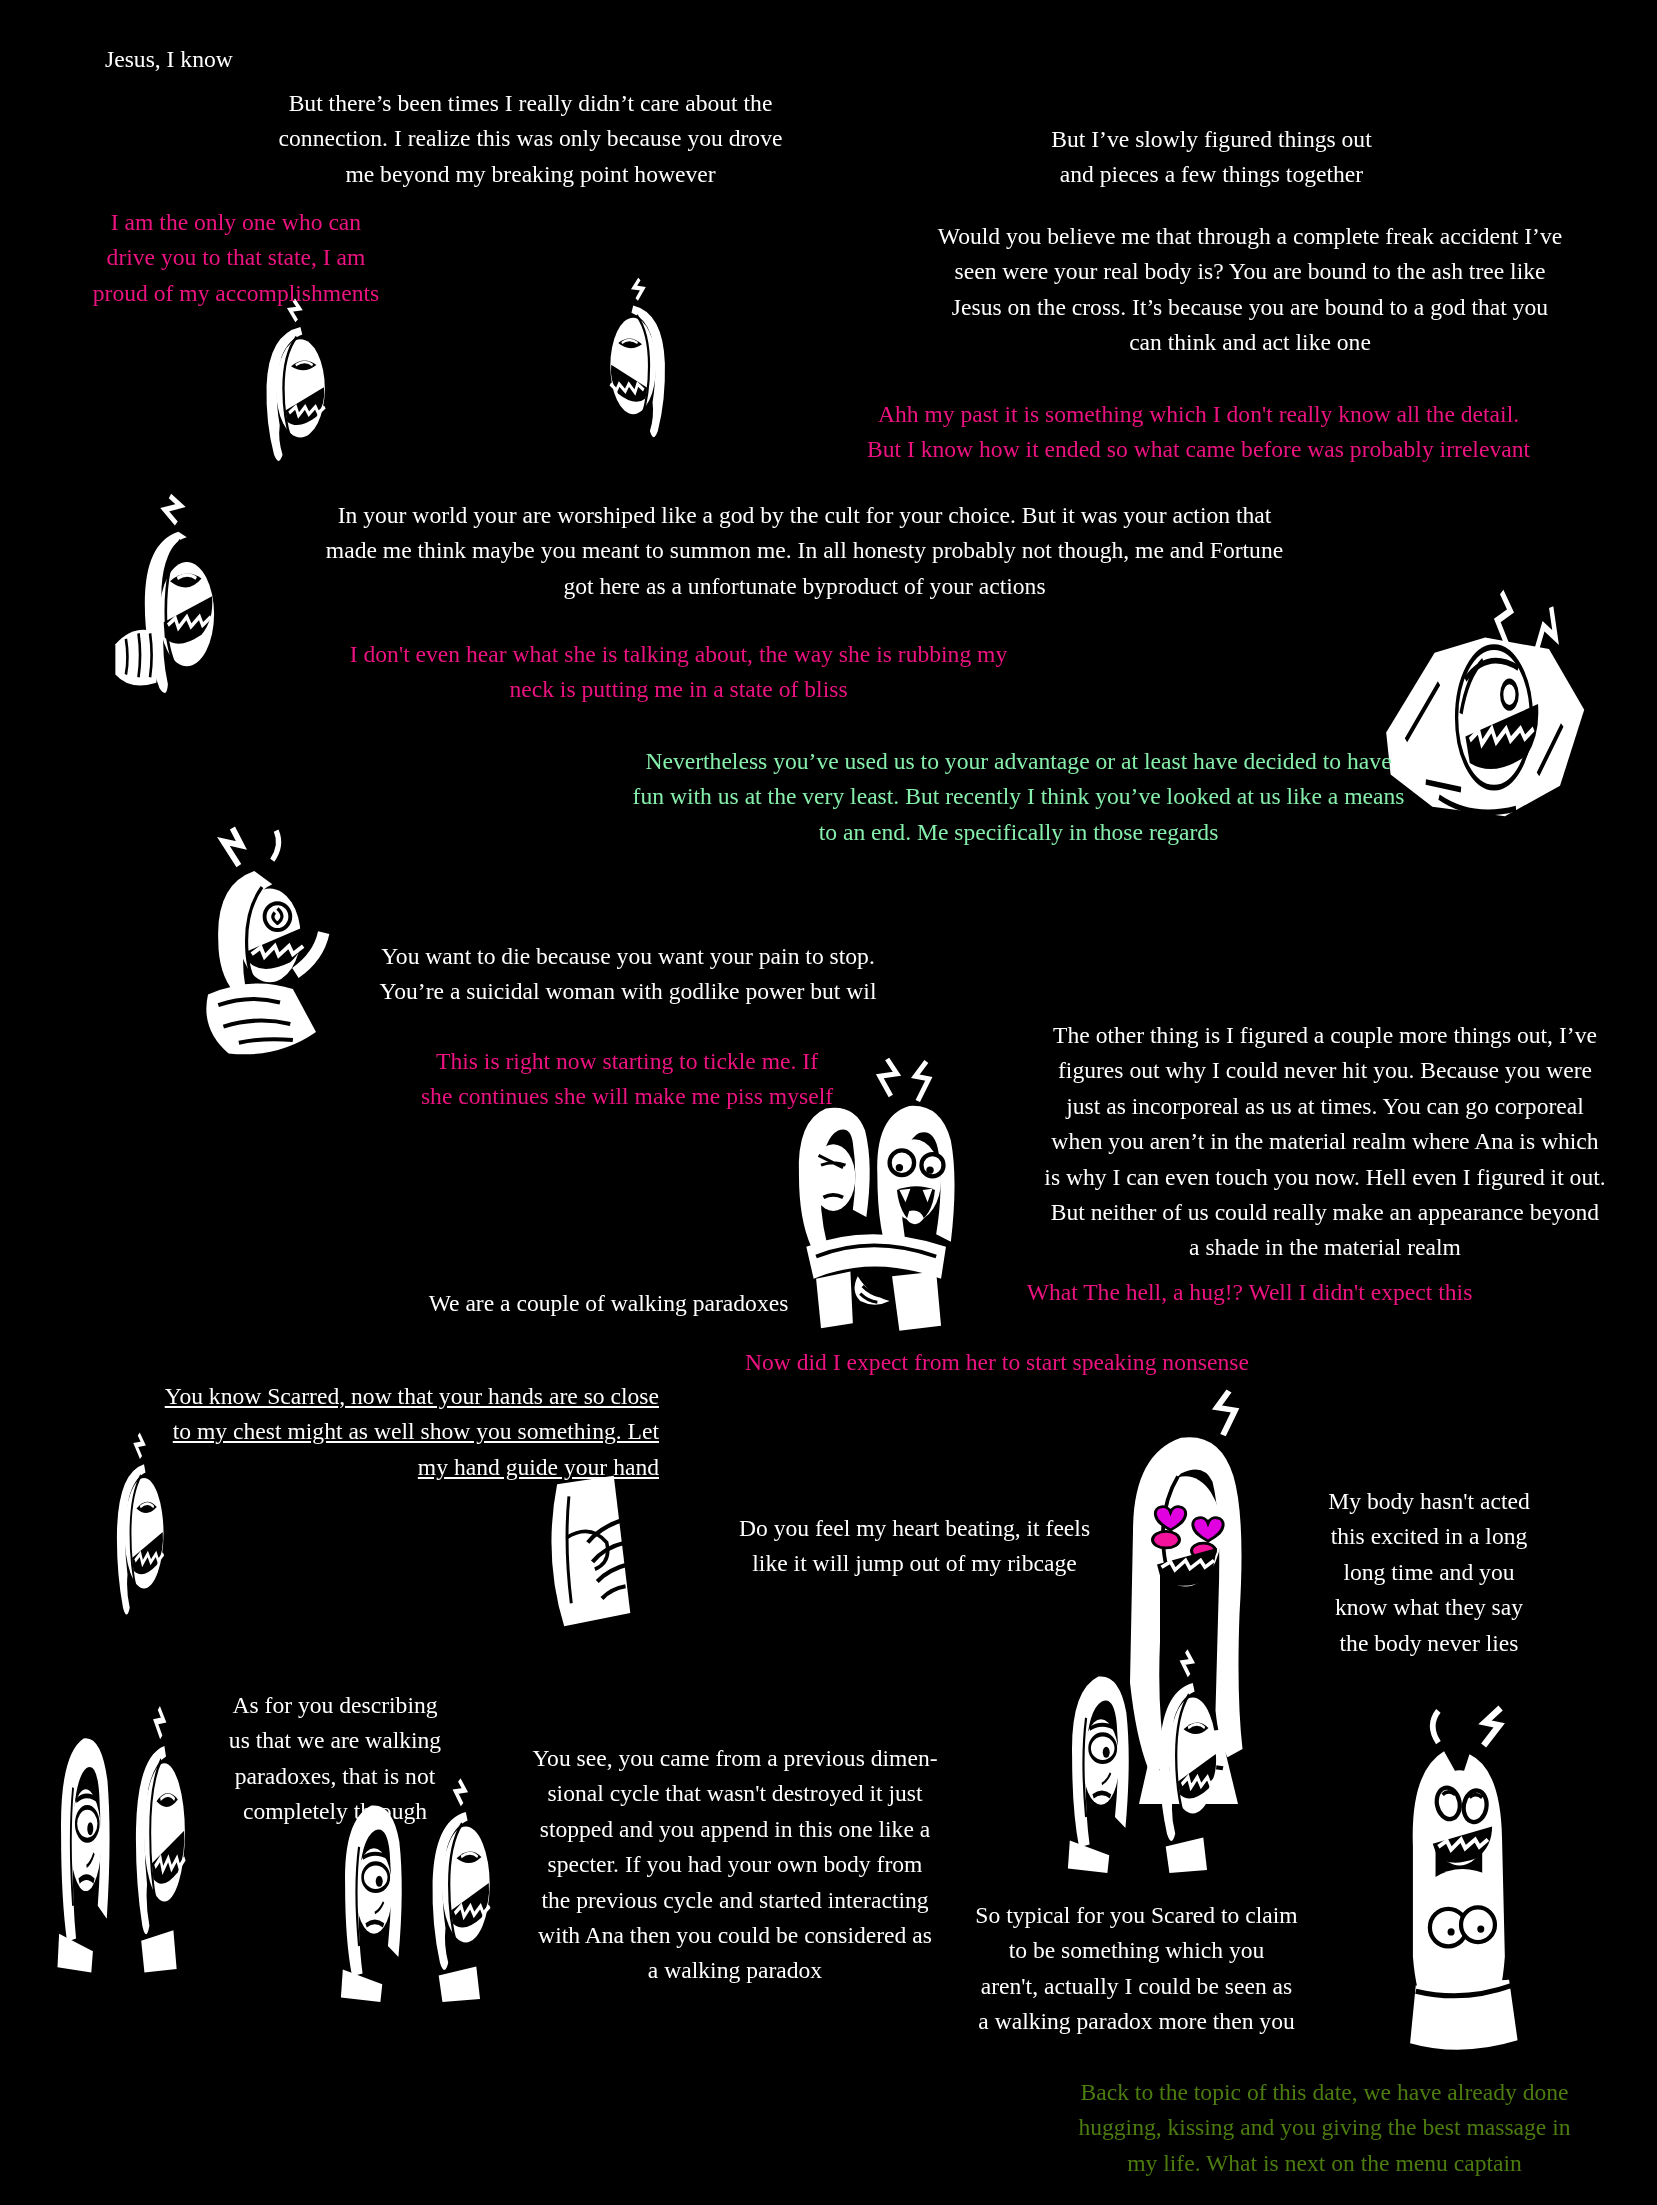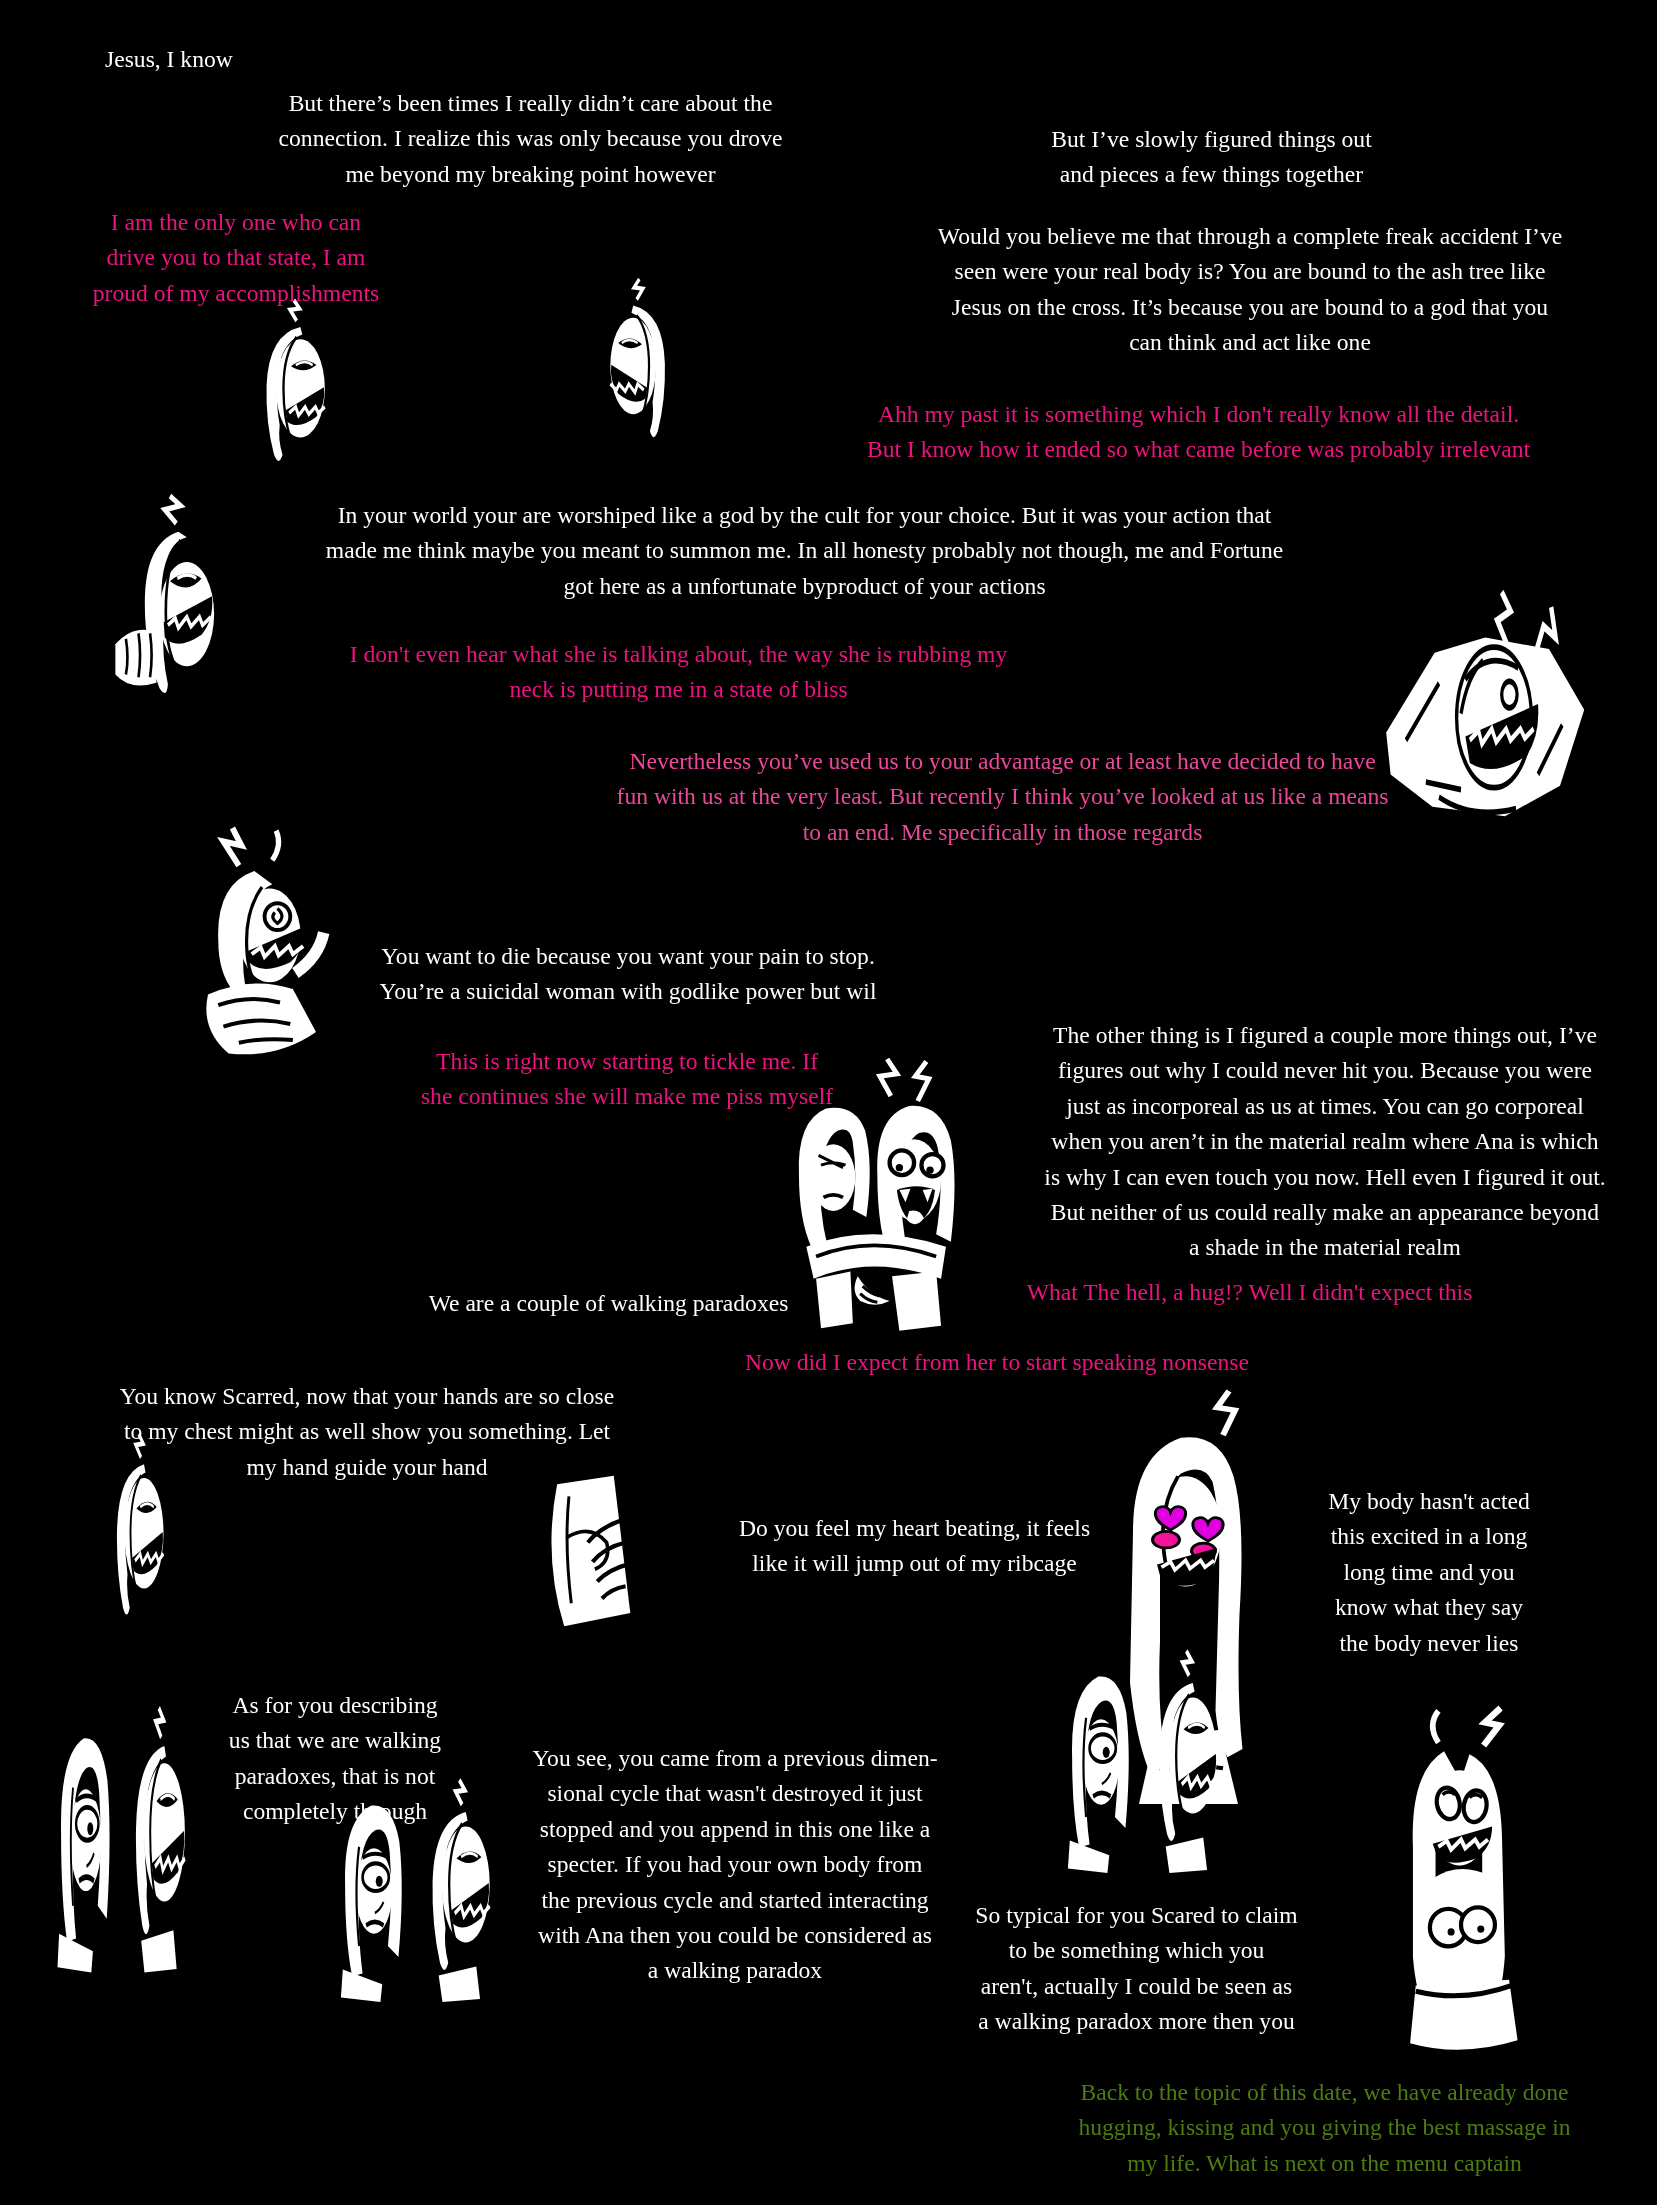--- a/index.html
+++ b/index.html
@@ -212,38 +212,38 @@
 seen were your real body is? You are bound to the ash tree like
 Jesus on the cross. It’s because you are bound to a god that you
 can think and act like one</div>
     <div class="dlg" style="left: 799px; top: 397px; width: 799px; text-align: center; color: rgb(236, 19, 128);">Ahh my past it is something which I don't really know all the detail.
 But I know how it ended so what came before was probably irrelevant</div>
     <div class="dlg" style="left: 306px; top: 637px; width: 745px; text-align: center; color: rgb(236, 19, 128);">I don't even hear what she is talking about, the way she is rubbing my
 neck is putting me in a state of bliss</div>
     <div class="dlg" style="left: 247px; top: 498px; width: 1115px; text-align: center; color: rgb(255, 255, 255);">In your world your are worshiped like a god by the cult for your choice. But it was your action that
 made me think maybe you meant to summon me. In all honesty probably not though, me and Fortune
 got here as a unfortunate byproduct of your actions</div>
-    <div class="dlg" style="left: 552px; top: 744px; width: 901px; text-align: center; color: #ec4899;">Nevertheless you’ve used us to your advantage or at least have decided to have
+    <div class="dlg" style="left: 568px; top: 744px; width: 901px; text-align: center; color: #86efac;">Nevertheless you’ve used us to your advantage or at least have decided to have
 fun with us at the very least. But recently I think you’ve looked at us like a means
 to an end. Me specifically in those regards</div>
     <div class="dlg" style="left: 231px; top: 939px; width: 794px; text-align: center; color: rgb(255, 255, 255);">You want to die because you want your pain to stop.
 You’re a suicidal woman with godlike power but wil</div>
     <div class="dlg" style="left: 284px; top: 1044px; width: 686px; text-align: center; color: rgb(236, 19, 128);">This is right now starting to tickle me. If
 she continues she will make me piss myself</div>
     <div class="dlg" style="left: 928px; top: 1018px; width: 794px; text-align: center; color: rgb(255, 255, 255);">The other thing is I figured a couple more things out, I’ve
 figures out why I could never hit you. Because you were
 just as incorporeal as us at times. You can go corporeal
 when you aren’t in the material realm where Ana is which
 is why I can even touch you now. Hell even I figured it out.
 But neither of us could really make an appearance beyond
 a shade in the material realm</div>
     <div class="dlg" style="left: 901px; top: 1275px; width: 697px; text-align: center; color: rgb(236, 19, 128);">What The hell, a hug!? Well I didn't expect this</div>
     <div class="dlg" style="left: 343px; top: 1286px; width: 531px; text-align: center; color: rgb(255, 255, 255);">We are a couple of walking paradoxes</div>
     <div class="dlg" style="left: 745px; top: 1345px; width: 643px; text-align: left; color: rgb(236, 19, 128);">Now did I expect from her to start speaking nonsense</div>
-    <div class="dlg" style="left: 75px; top: 1379px; width: 584px; text-align: center; color: rgb(255, 255, 255);">You know Scarred, now that your hands are so close
+    <div class="dlg" style="left: 75px; top: 1379px; width: 584px; text-align: right; color: rgb(255, 255, 255); text-decoration: underline;">You know Scarred, now that your hands are so close
 to my chest might as well show you something. Let
 my hand guide your hand</div>
     <div class="dlg" style="left: 649px; top: 1511px; width: 531px; text-align: center; color: rgb(255, 255, 255);">Do you feel my heart beating, it feels
 like it will jump out of my ribcage</div>
     <div class="dlg" style="left: 1244px; top: 1484px; width: 370px; text-align: center; color: rgb(255, 255, 255);">My body hasn't acted
 this excited in a long
 long time and you
 know what they say
 the body never lies</div>
     <div class="dlg" style="left: 150px; top: 1688px; width: 370px; text-align: center; color: rgb(255, 255, 255);">As for you describing

